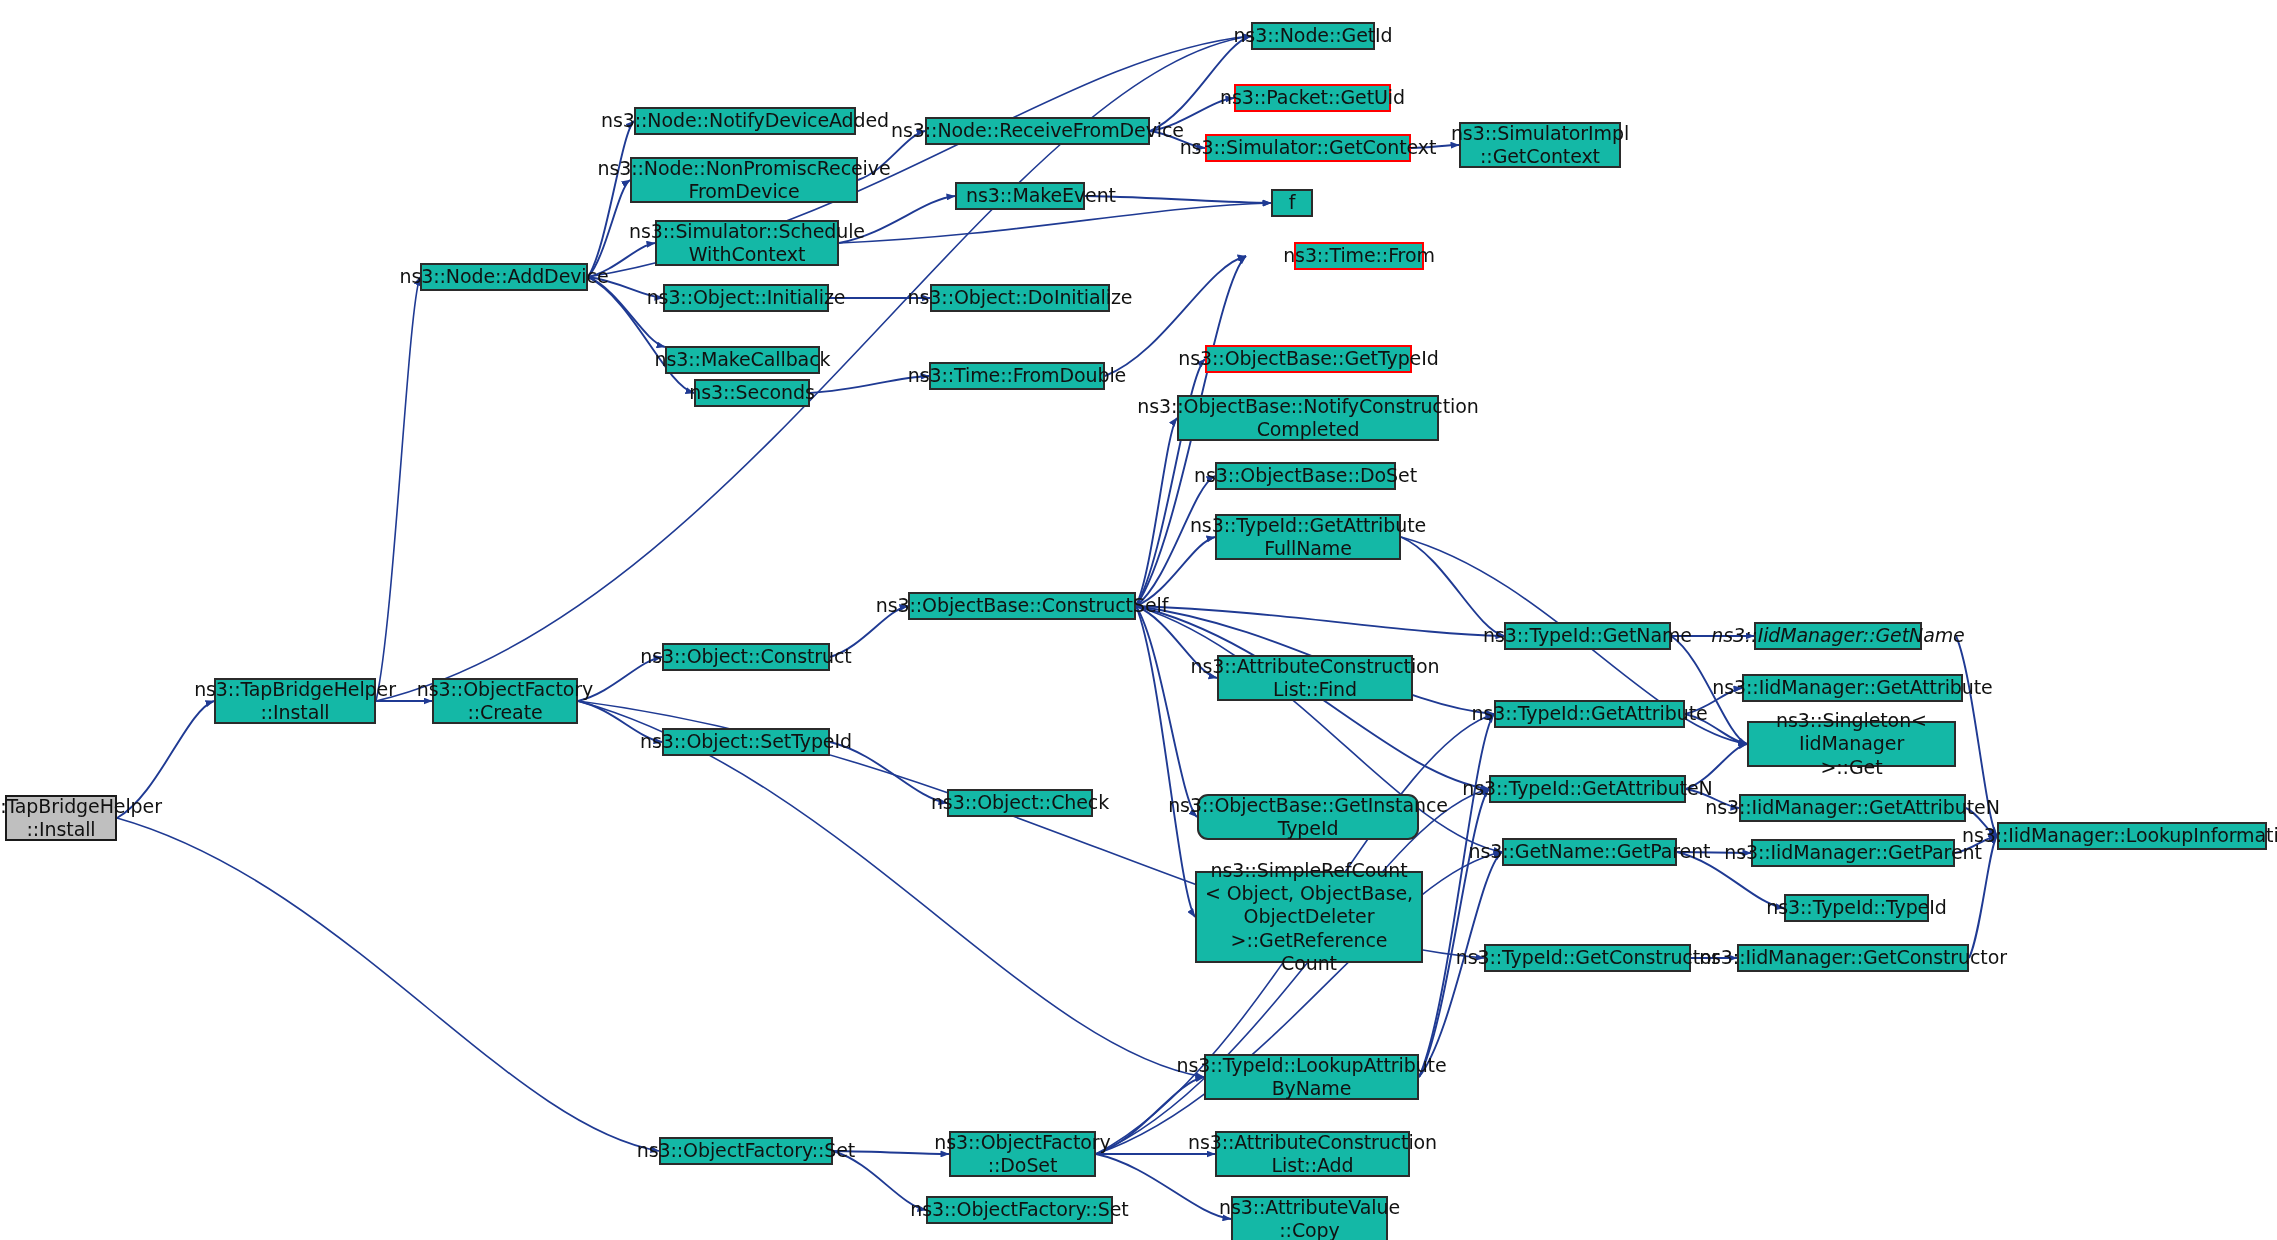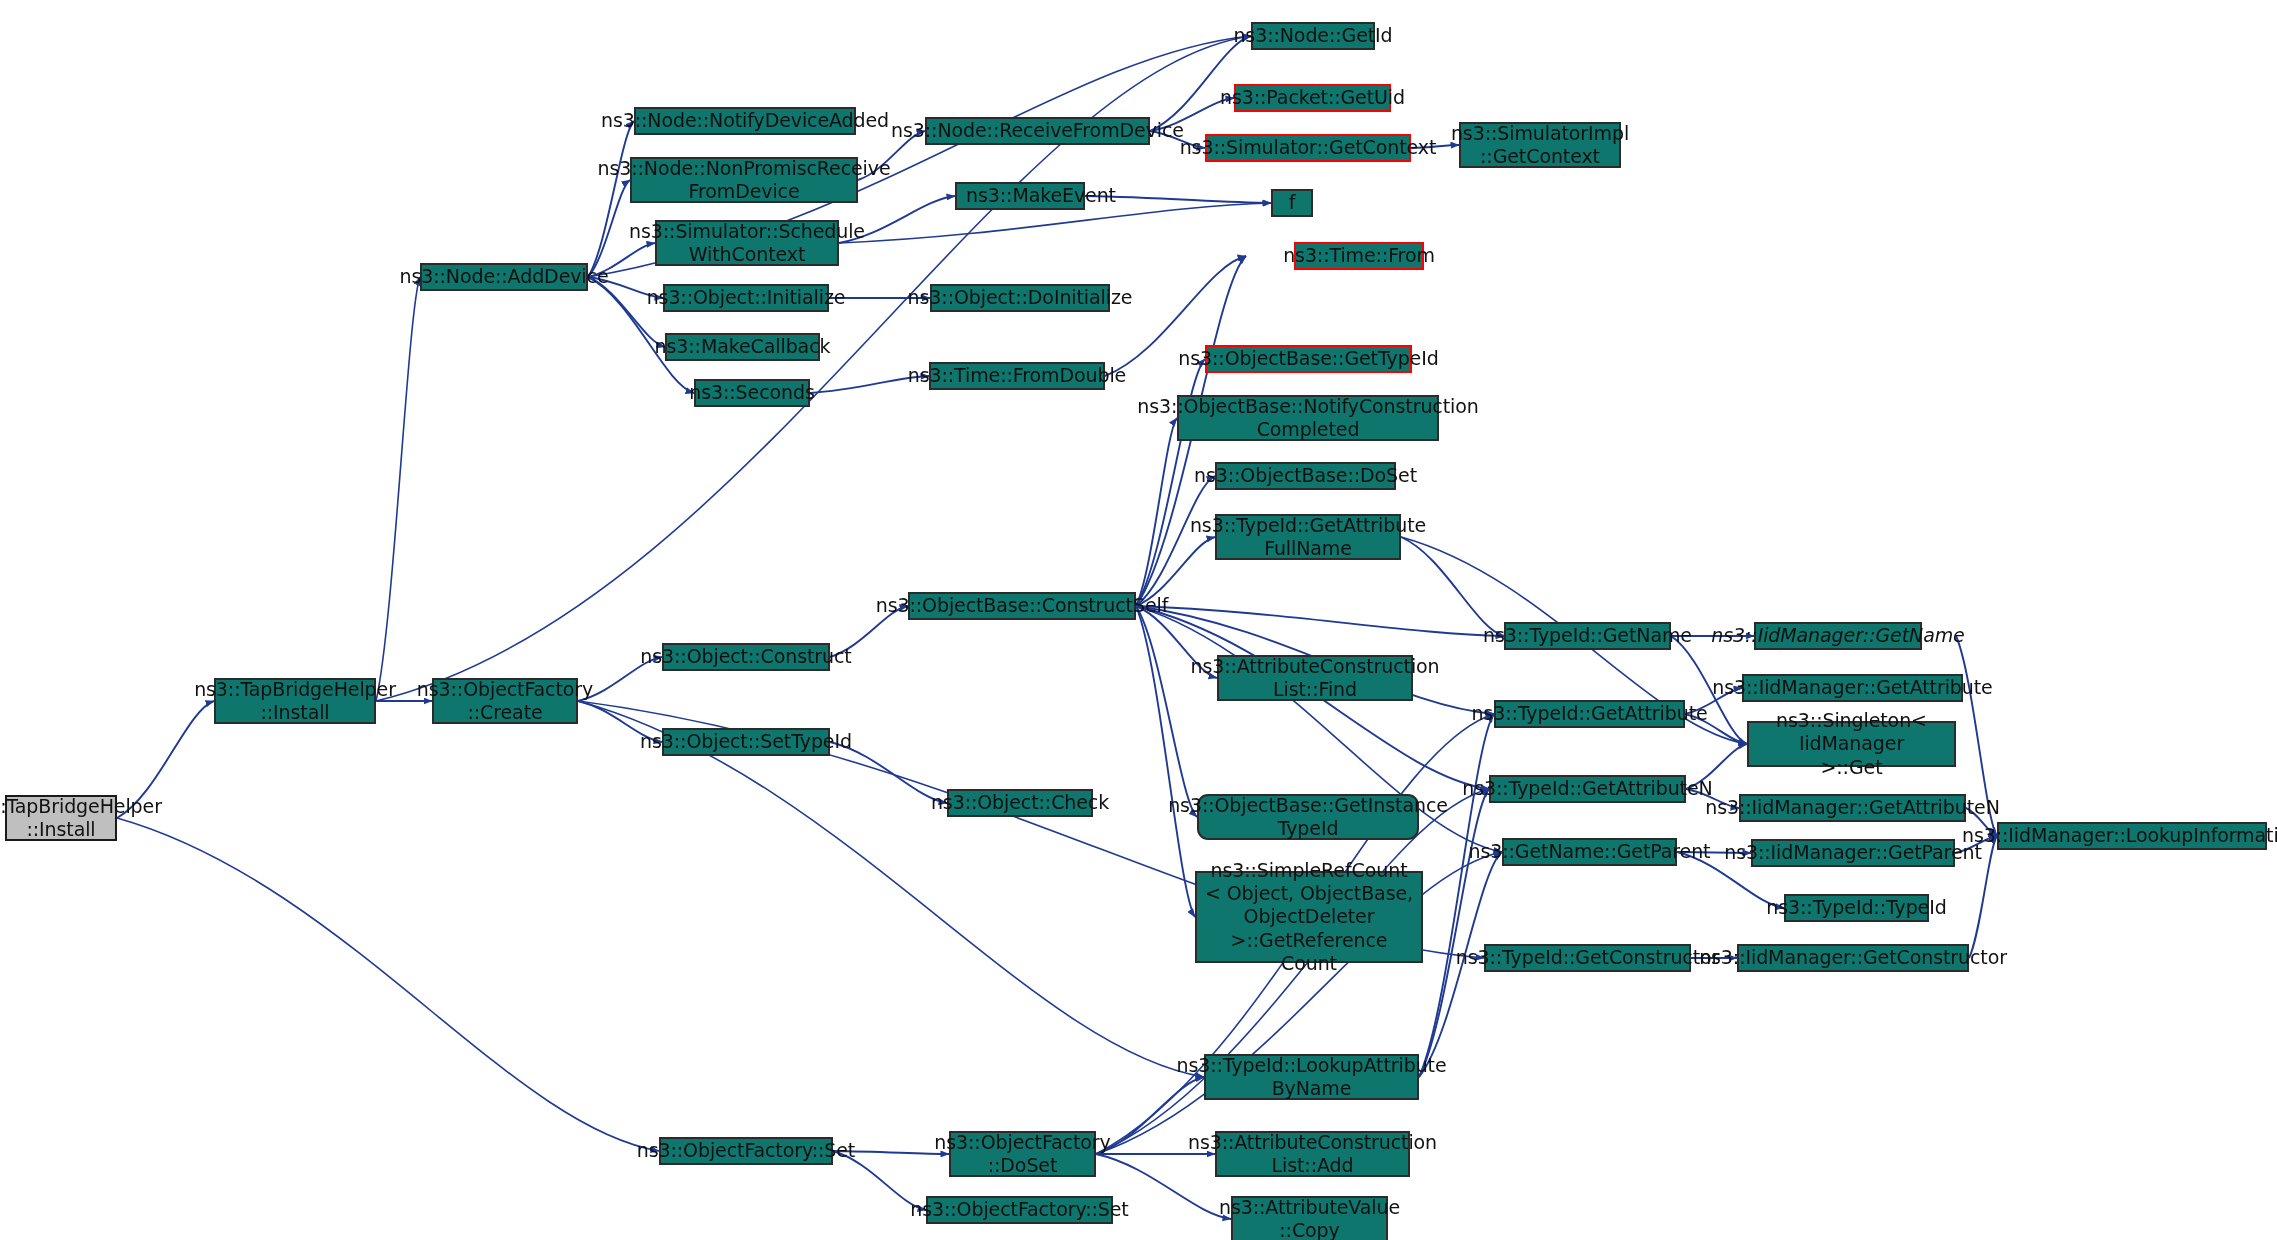--- a/index.html
+++ b/index.html
@@ -20,21 +20,21 @@
     left: 0;
     top: 0;
     width: 2277px;
     height: 1240px;
     pointer-events: none;
   }
   .node {
     position: absolute;
     box-sizing: border-box;
     border: 2px solid #2b2b2b;
-    background: #0f766e;
+    background: #14b8a6;
     color: #111111;
     display: flex;
     align-items: center;
     justify-content: center;
     text-align: center;
     font-size: 19px;
     line-height: 1.22;
     padding: 1px 6px;
     white-space: pre-line;
     letter-spacing: -0.1px;
@@ -134,21 +134,21 @@
 ::Install</div>
       <div class="node" style="left: 432px; top: 678px; width: 146px; height: 46px;">ns3::ObjectFactory
 ::Create</div>
       <div class="node" style="left: 420px; top: 263px; width: 168px; height: 28px;">ns3::Node::AddDevice</div>
       <div class="node" style="left: 634px; top: 107px; width: 222px; height: 28px;">ns3::Node::NotifyDeviceAdded</div>
       <div class="node" style="left: 630px; top: 157px; width: 228px; height: 46px;">ns3::Node::NonPromiscReceive
 FromDevice</div>
       <div class="node" style="left: 655px; top: 220px; width: 184px; height: 46px;">ns3::Simulator::Schedule
 WithContext</div>
       <div class="node" style="left: 663px; top: 284px; width: 166px; height: 28px;">ns3::Object::Initialize</div>
-      <div class="node" style="left: 665px; top: 333px; width: 155px; height: 28px;">ns3::MakeCallback</div>
+      <div class="node" style="left: 665px; top: 346px; width: 155px; height: 28px;">ns3::MakeCallback</div>
       <div class="node" style="left: 694px; top: 379px; width: 116px; height: 28px;">ns3::Seconds</div>
       <div class="node" style="left: 925px; top: 117px; width: 225px; height: 28px;">ns3::Node::ReceiveFromDevice</div>
       <div class="node" style="left: 955px; top: 182px; width: 130px; height: 28px; padding-left: 48px;">ns3::MakeEvent</div>
       <div class="node" style="left: 930px; top: 284px; width: 180px; height: 28px;">ns3::Object::DoInitialize</div>
       <div class="node" style="left: 929px; top: 362px; width: 176px; height: 28px;">ns3::Time::FromDouble</div>
       <div class="node" style="left: 1251px; top: 22px; width: 124px; height: 28px;">ns3::Node::GetId</div>
       <div class="node warn" style="left: 1234px; top: 84px; width: 157px; height: 28px;">ns3::Packet::GetUid</div>
       <div class="node warn" style="left: 1205px; top: 134px; width: 206px; height: 28px;">ns3::Simulator::GetContext</div>
       <div class="node" style="left: 1459px; top: 122px; width: 162px; height: 46px;">ns3::SimulatorImpl
 ::GetContext</div>

